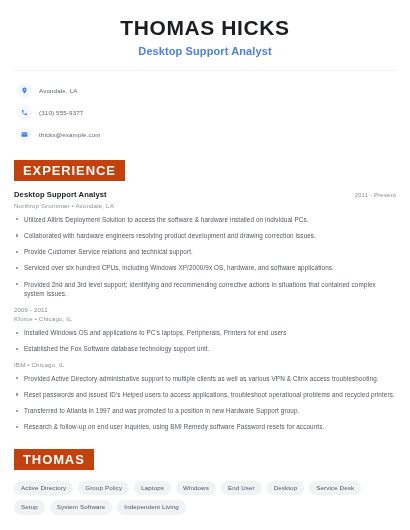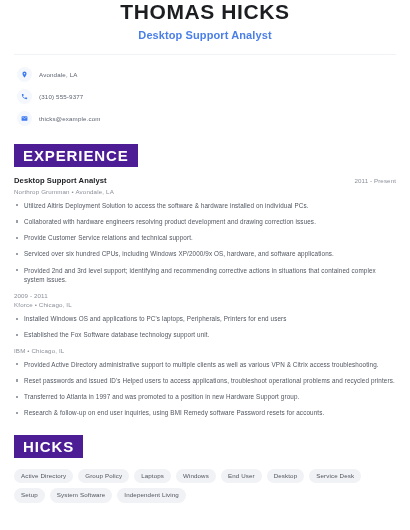--- a/index.html
+++ b/index.html
@@ -13,21 +13,21 @@
   .page {
     width: 410px;
     height: 530px;
     background: #ffffff;
     padding: 0 14px;
     overflow: hidden;
     position: relative;
   }
 
   
-  .header { text-align: center; }
+  .header { padding-top: 16px; text-align: center; }
   .name {
     font-size: 21px;
     font-weight: bold;
     letter-spacing: 0.6px;
     color: #1c1e22;
     line-height: 1.15;
   }
   .job-title {
     font-size: 11px;
     font-weight: bold;
@@ -64,23 +64,23 @@
     font-size: 6.2px;
     color: #5c6370;
     margin-left: 7px;
     letter-spacing: 0.15px;
   }
 
   
   .section { margin-top: 17px; }
   .section-badge {
     display: inline-block;
-    background: #4c1d95;
+    background: #c2410c;
     color: #ffffff;
-    font-size: 15px;
+    font-size: 13px;
     font-weight: bold;
     letter-spacing: 0.9px;
     padding: 4px 9px 4px 9px;
     line-height: 1;
   }
 
   
   .jobs { margin-top: 9px; }
   .job { margin-bottom: 2px; }
   .job-head {
@@ -225,21 +225,21 @@
           <li class="bullet">Reset passwords and issued ID's Helped users to access applications, troubleshoot operational problems and recycled printers.</li>
           <li class="bullet">Transferred to Atlanta in 1997 and was promoted to a position in new Hardware Support group.</li>
           <li class="bullet">Research &amp; follow-up on end user inquiries, using BMI Remedy software Password resets for accounts.</li>
         </ul>
       </div>
 
     </div>
   </div>
 
   <div class="section">
-    <span class="section-badge">HICKS</span>
+    <span class="section-badge">THOMAS</span>
 
     <div class="skills-wrap">
       <span class="skill-tag">Active Directory</span>
       <span class="skill-tag">Group Policy</span>
       <span class="skill-tag">Laptops</span>
       <span class="skill-tag">Windows</span>
       <span class="skill-tag">End User</span>
       <span class="skill-tag">Desktop</span>
       <span class="skill-tag">Service Desk</span>
       <span class="skill-tag">Setup</span>

